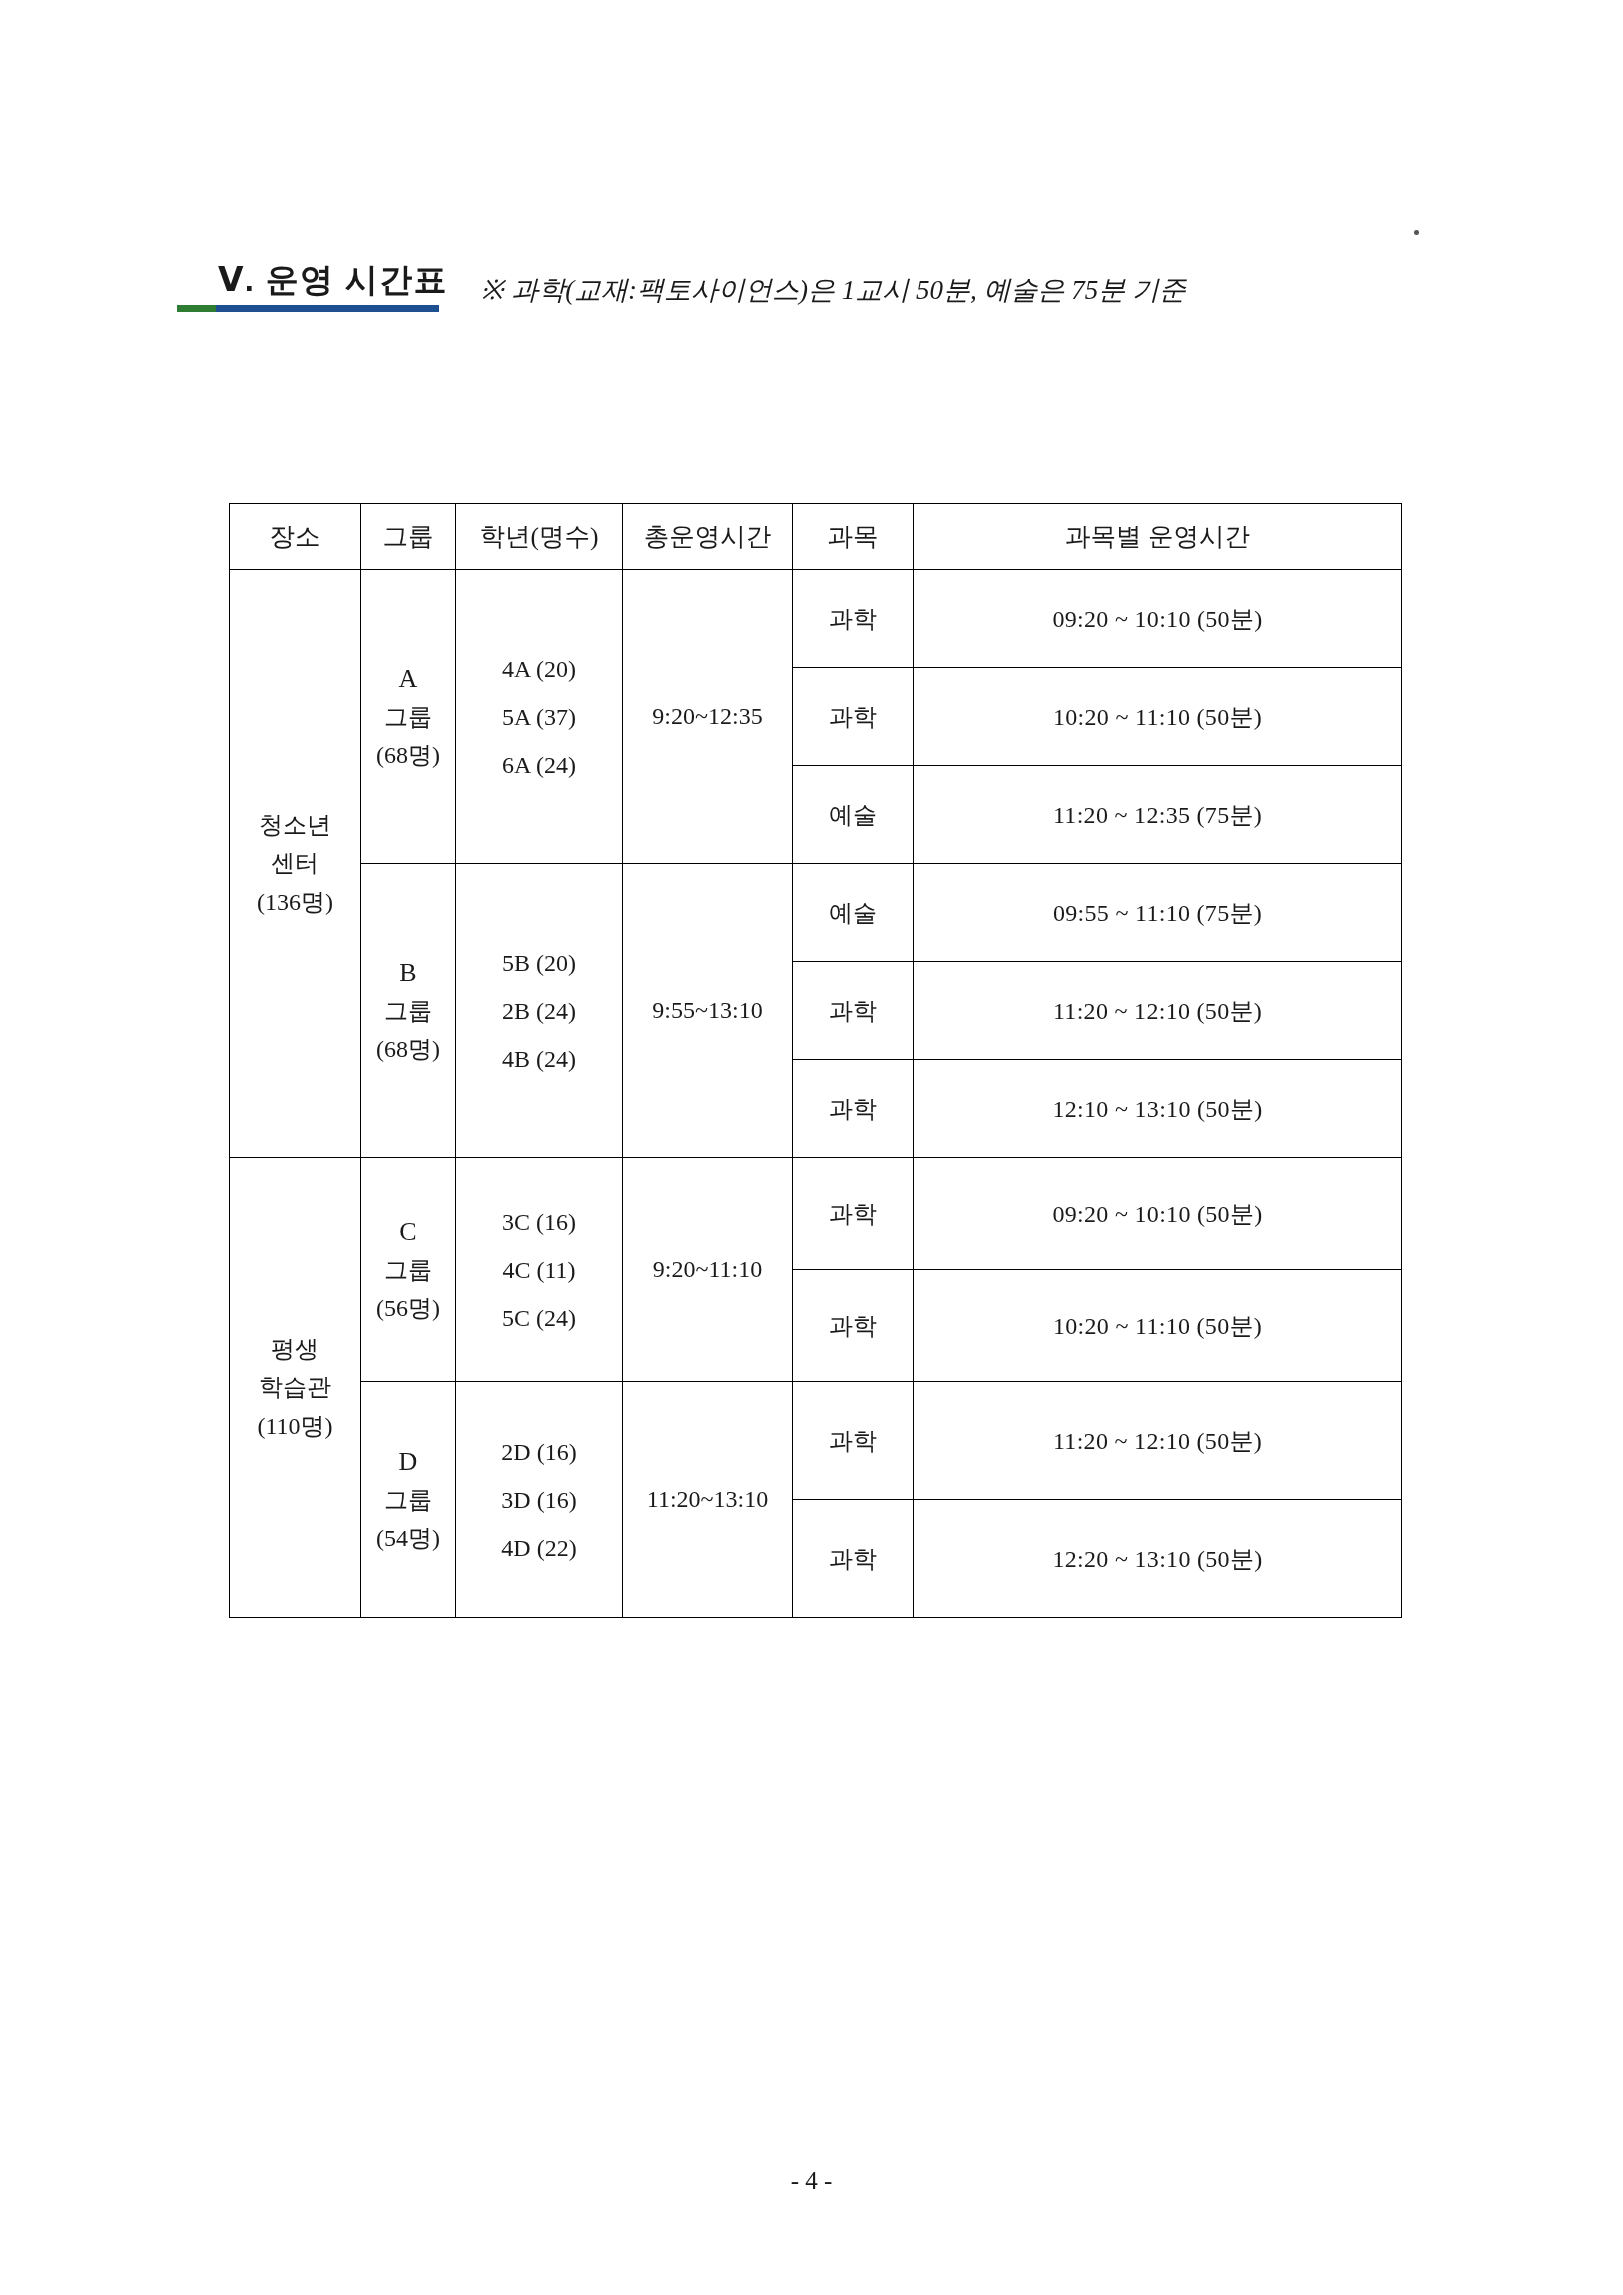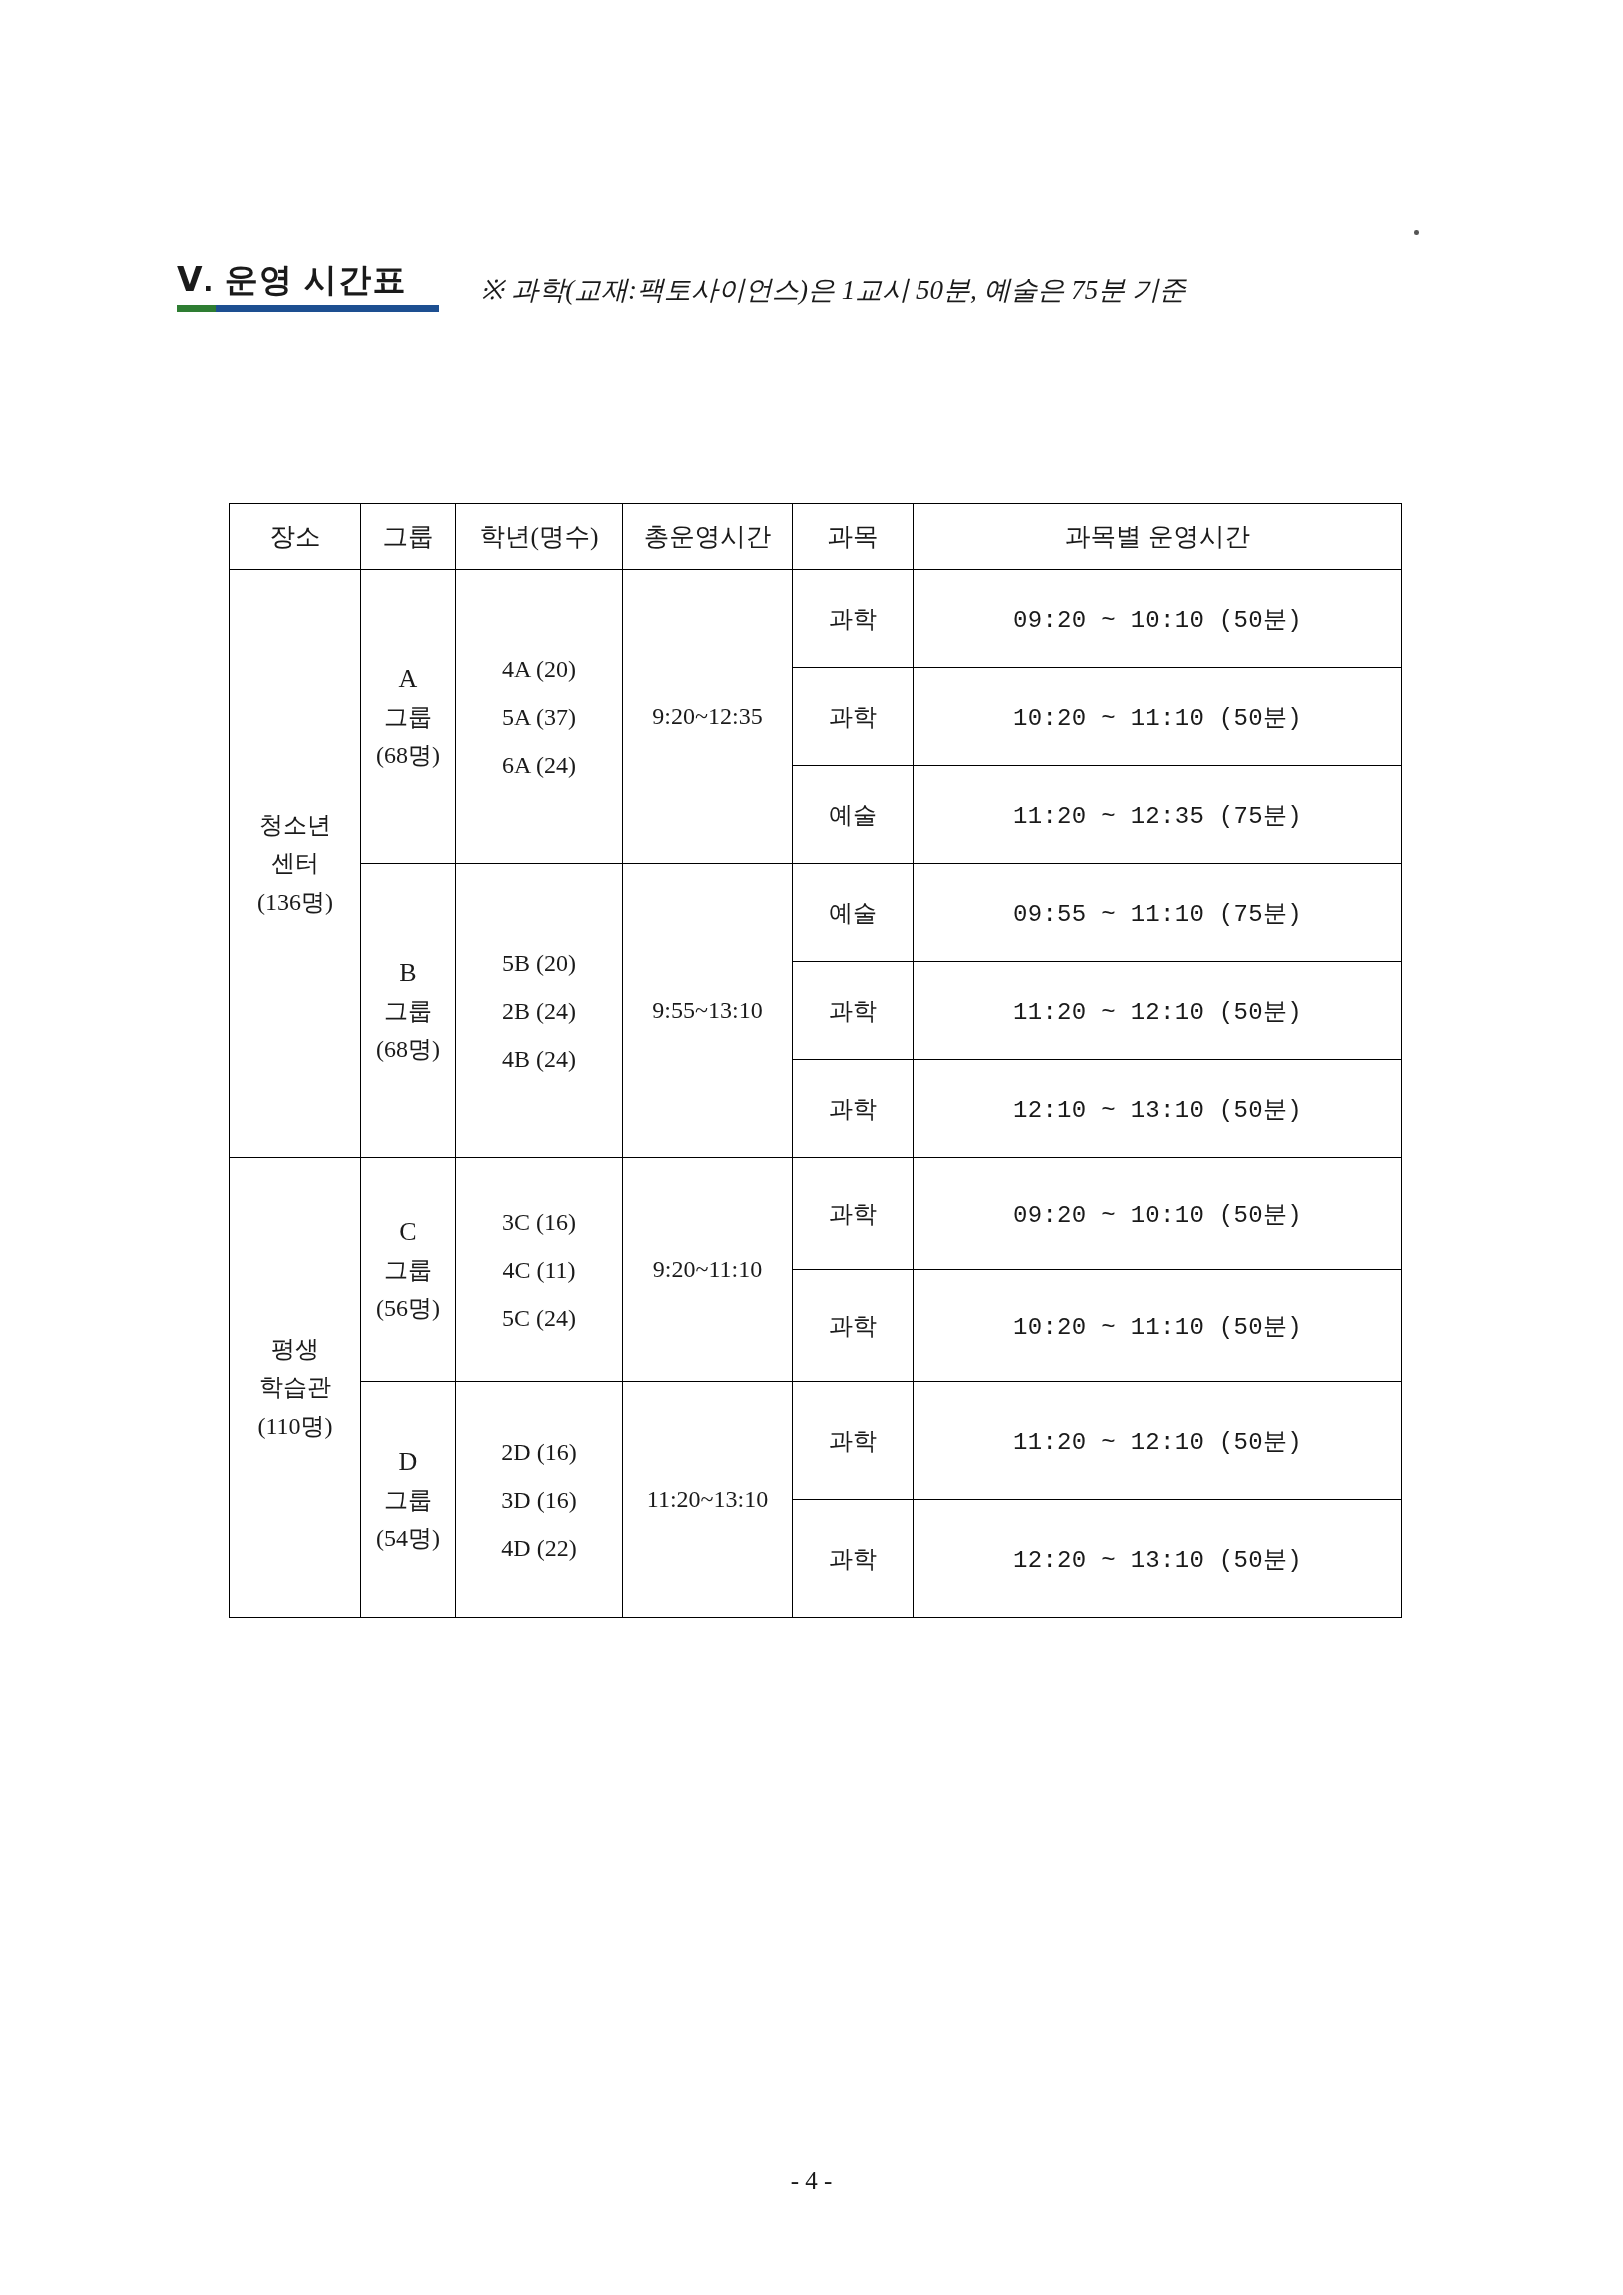--- a/index.html
+++ b/index.html
@@ -34,20 +34,21 @@
     vertical-align: top;
     width: 275px;
   }
   .section-title {
     font-size: 33px;
     font-weight: bold;
     letter-spacing: 1.3px;
     line-height: 1.1;
     white-space: nowrap;
     font-family: "Liberation Sans", "DejaVu Sans", sans-serif;
+    margin-left: 41px;
   }
   .title-underline {
     margin-top: 6.5px;
     width: 262px;
     height: 7.2px;
     background: linear-gradient(to right, #2e7d32 0px, #2e7d32 39px, #1d4f91 39px, #1d4f91 262px);
   }
   .notes-col {
     display: inline-block;
     vertical-align: top;
@@ -112,21 +113,20 @@
   }
   .group-letter {
     font-size: 26px;
   }
   .place-cell {
     line-height: 1.6;
   }
   .time-cell {
     font-size: 23.6px;
     letter-spacing: 0.3px;
-    font-family: Liberation Mono, monospace;
   }
   .row-h-single { height: 97px; }
   .row-h-c { height: 111px; }
   .row-h-d { height: 117px; }
 
   
   .page-number {
     position: absolute;
     left: 0;
     top: 2167px;

